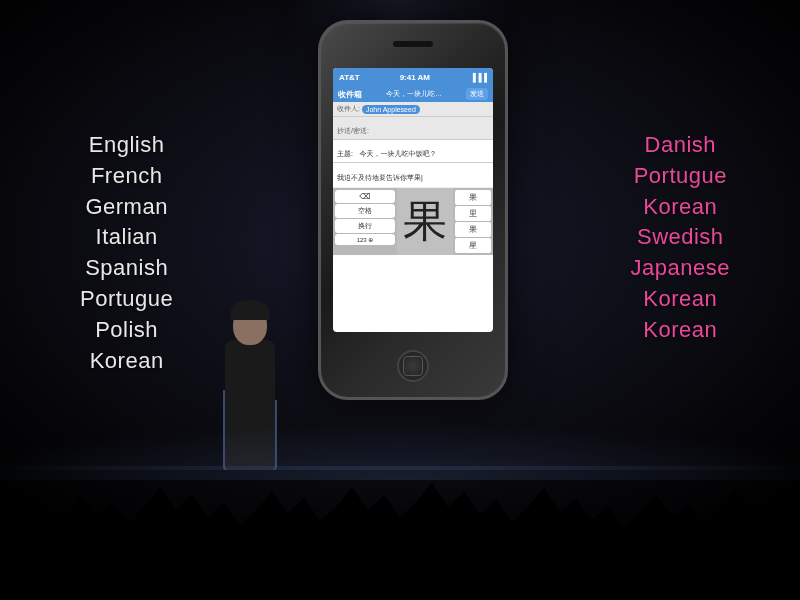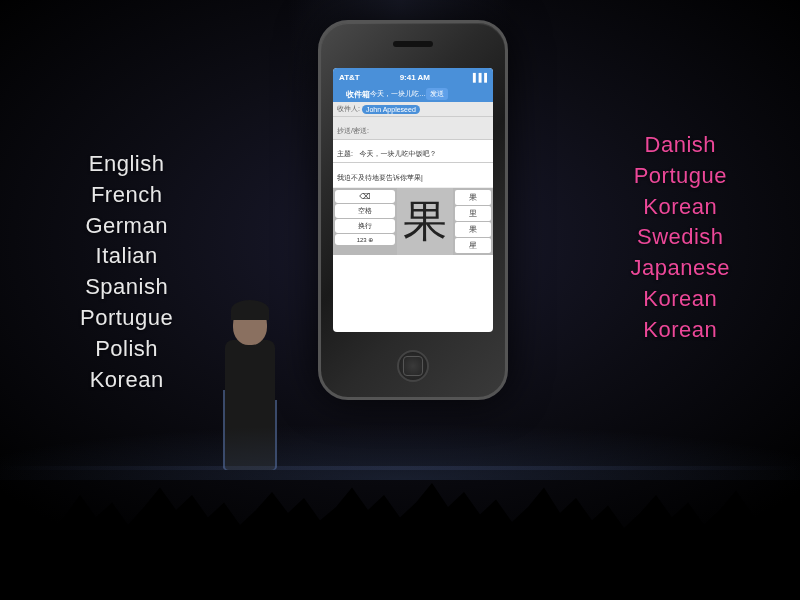--- a/index.html
+++ b/index.html
@@ -51,21 +51,20 @@
       height: 80px;
       background: radial-gradient(ellipse 80% 100% at 50% 100%, rgba(60,80,120,0.3) 0%, transparent 70%);
     }
 
     
     .languages-left {
       position: absolute;
       left: 80px;
       top: 130px;
       text-align: center;
-      margin-top: 19px;
     }
 
     .languages-left .lang-item {
       color: #e8e8e8;
       font-size: 22px;
       font-weight: 300;
       line-height: 1.4;
       text-shadow: 0 1px 3px rgba(0,0,0,0.5);
       letter-spacing: 0.5px;
     }
@@ -350,21 +349,21 @@
     <div class="iphone-speaker"></div>
 
     <div class="iphone-screen-area">
 
       <div class="screen-status-bar">
         <span>AT&amp;T</span>
         <span>9:41 AM</span>
         <span>▐▐▐</span>
       </div>
 
-      <div style="background:#4a90d9; display:flex; align-items:center; justify-content:flex-start; padding:2px 13px; height:16px;">
+      <div style="background:#4a90d9; display:flex; align-items:center; justify-content:space-between; padding:2px 5px; height:16px;">
         <span style="color:#fff; font-size:8px; font-weight:bold;">收件箱</span>
         <span style="color:#fff; font-size:7px;">今天，一块儿吃…</span>
         <span style="background:#5fa0e9; color:#fff; border-radius:3px; font-size:7px; padding:1px 4px;">发送</span>
       </div>
 
       <div style="background:#e8e8e8; border-bottom:1px solid #ccc; padding:2px 4px; display:flex; align-items:center; gap:2px;">
         <span style="color:#666; font-size:7px;">收件人:</span>
         <span style="background:#4a90d9; color:#fff; border-radius:6px; padding:1px 4px; font-size:7px;">John Appleseed</span>
       </div>
       <div style="background:#e8e8e8; border-bottom:1px solid #ccc; padding:2px 4px;">

